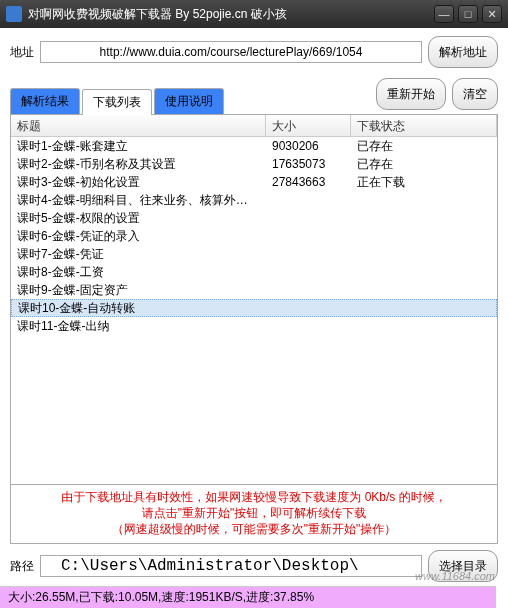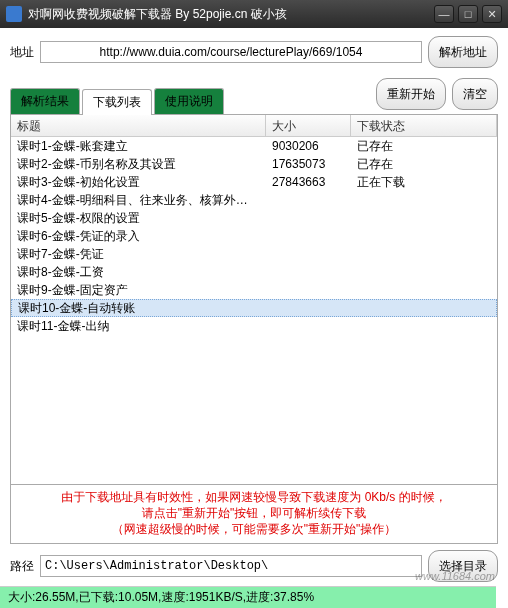--- a/index.html
+++ b/index.html
@@ -7,37 +7,37 @@
 .titlebar { background: linear-gradient(to bottom, #4a4a4a, #2a2a2a); height: 28px; display: flex; align-items: center; padding: 0 6px; color: #fff; }
 .titlebar-icon { width: 16px; height: 16px; margin-right: 6px; background: #3a7acf; border-radius: 2px; display: inline-block; }
 .titlebar-text { flex: 1; font-size: 12px; }
 .win-controls { display: flex; gap: 4px; }
 .win-btn { width: 20px; height: 18px; background: linear-gradient(to bottom, #5a5a5a, #3a3a3a); border: 1px solid #1a1a1a; border-radius: 3px; color: #ddd; display: flex; align-items: center; justify-content: center; font-size: 11px; cursor: pointer; }
 .content { padding: 8px 10px 4px 10px; }
 .url-row { display: flex; align-items: center; gap: 6px; margin-bottom: 10px; }
 .url-input { flex: 1; height: 22px; border: 1px solid #aaa; padding: 0 4px; font-size: 12px; background: #fff; text-align: center; }
 .btn { height: 32px; padding: 0 10px; background: linear-gradient(to bottom, #fdfdfd, #e4e4e4); border: 1px solid #9a9a9a; border-radius: 11px; font-size: 12px; cursor: pointer; }
 .tabs-row { display: flex; align-items: flex-end; gap: 0; border-bottom: 1px solid #aaa; position: relative; }
-.tab { padding: 4px 10px; border: 1px solid #aaa; border-bottom: none; background: #15803d; font-size: 12px; margin-right: 2px; cursor: pointer; border-radius: 3px 3px 0 0; }
+.tab { padding: 4px 10px; border: 1px solid #aaa; border-bottom: none; background: #3b82f6; font-size: 12px; margin-right: 2px; cursor: pointer; border-radius: 3px 3px 0 0; }
 .tab.active { background: #fff; position: relative; top: 1px; }
 .tabs-right { margin-left: auto; display: flex; gap: 6px; padding-bottom: 4px; }
 .table-wrap { border: 1px solid #aaa; border-top: none; height: 370px; background: #fff; overflow: hidden; }
 .table-header { display: flex; height: 22px; background: linear-gradient(to bottom, #fdfdfd, #ececec); border-bottom: 1px solid #ccc; }
 .th { border-right: 1px solid #ccc; padding: 3px 6px; font-size: 12px; color: #333; }
 .col-title { flex: 0 0 255px; }
 .col-size { flex: 0 0 85px; }
 .col-status { flex: 1; }
 .table-body { overflow-y: auto; height: calc(100% - 22px); }
 .tr { display: flex; height: 18px; align-items: center; }
 .tr.sel { background: #d6e6f7; border: 1px dotted #7aa7d8; justify-content: space-between; }
 .td { padding: 1px 6px; font-size: 12px; white-space: nowrap; overflow: hidden; }
 .warning { color: #e00000; text-align: center; font-size: 12px; line-height: 16px; padding: 4px 6px 6px 6px; border: 1px solid #aaa; border-top: none; }
 .path-row { display: flex; align-items: center; gap: 6px; padding: 6px 0 4px 0; }
-.path-input { flex: 1; height: 22px; border: 1px solid #aaa; padding: 0 4px; font-size: 12px; background: #fff; font-family: "Consolas", "Courier New", monospace; }
-.statusbar { position: absolute; left: 0; right: 12px; bottom: 0; height: 22px; background: #86efac; border-top: 1px solid #ccc; padding: 3px 8px; font-size: 12px; display: flex; align-items: center; justify-content: space-between; }
+.path-input { flex: 1; height: 22px; border: 1px solid #aaa; padding: 0 20px; font-size: 16px; background: #fff; font-family: "Consolas", "Courier New", monospace; }
+.statusbar { position: absolute; left: 0; right: 12px; bottom: 0; height: 22px; background: #f0abfc; border-top: 1px solid #ccc; padding: 3px 8px; font-size: 12px; display: flex; align-items: center; justify-content: space-between; }
 .watermark { position: absolute; right: 13px; bottom: 26px; font-size: 11px; color: rgba(60,60,60,0.45); font-style: italic; }
 </style>
 </head>
 <body>
 
 <div class="titlebar">
   <span class="titlebar-icon"></span>
   <span class="titlebar-text">对啊网收费视频破解下载器 By 52pojie.cn 破小孩</span>
   <div class="win-controls">
     <div class="win-btn">—</div>

